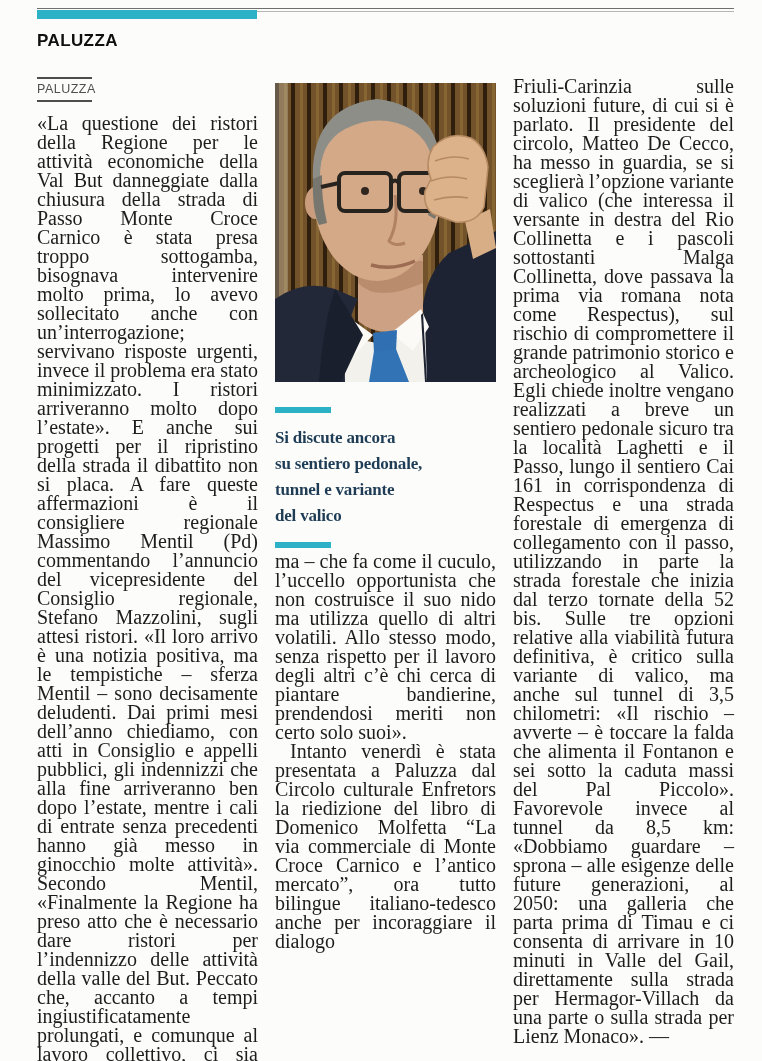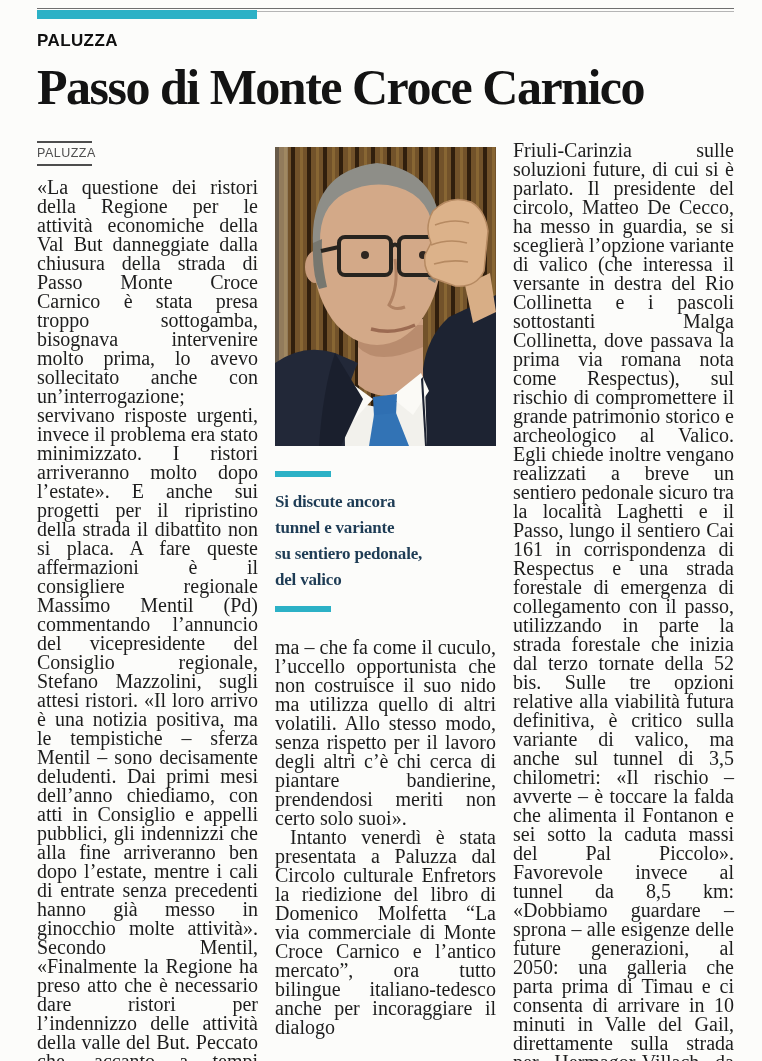--- a/index.html
+++ b/index.html
@@ -58,41 +58,40 @@
 
   
   .subhead-block{margin-top:21px;}
   .subhead-bar{width:56px;height:6px;background:#2cb1c6;}
   h2.subhead{
     margin:12px 0 13px 0;
     font-size:17px;line-height:26px;font-weight:700;color:#1e3c55;
     letter-spacing:-.2px;
   }
   h2.subhead span{display:block;}
-  .after-subhead{margin-top:26px;}
+  .after-subhead{margin-top:4px;}
 
   .signature{
     margin-top:19px;text-align:right;
     font-family:"Liberation Sans",sans-serif;font-weight:bold;
     font-size:14px;color:#101010;
   }
 </style>
 </head>
 <body>
 
 <div class="page">
 
   <header>
     <div class="rule-wrap">
       <div class="gray-rule"></div>
       <div class="accent-bar"></div>
     </div>
     <div class="kicker">PALUZZA</div>
     <h1 class="headline">
-      <span>Passo di Monte Croce Carnico</span>
     </h1>
   </header>
 
   <div class="columns">
 
     <section class="col">
       <div class="col-label">
         <span class="mini-rule"></span>
         <span class="label-text">PALUZZA</span>
         <span class="mini-rule"></span>
@@ -164,22 +163,22 @@
             <path d="M156,98 Q174,91 192,96" fill="none"></path>
             <path d="M159,117 Q176,112 193,115" fill="none"></path>
           </g>
         </svg>
       </figure>
 
       <div class="subhead-block">
         <div class="subhead-bar"></div>
         <h2 class="subhead">
           <span>Si discute ancora</span>
+          <span>su sentiero pedonale,</span>
           <span>tunnel e variante</span>
-          <span>su sentiero pedonale,</span>
           <span>del valico</span>
         </h2>
         <div class="subhead-bar"></div>
       </div>
 
       <p class="body-text after-subhead">ma – che fa come il cuculo, l’uccello opportunista che non costruisce il suo nido ma utilizza quello di altri volatili. Allo stesso modo, senza rispetto per il lavoro degli altri c’è chi cerca di piantare bandierine, prendendosi meriti non certo solo suoi».</p>
       <p class="body-text indent">Intanto venerdì è stata presentata a Paluzza dal Circolo culturale Enfretors la riedizione del libro di Domenico Molfetta “La via commerciale di Monte Croce Carnico e l’antico mercato”, ora tutto bilingue italiano-tedesco anche per incoraggiare il dialogo</p>
     </section>
 
     <section class="col">

